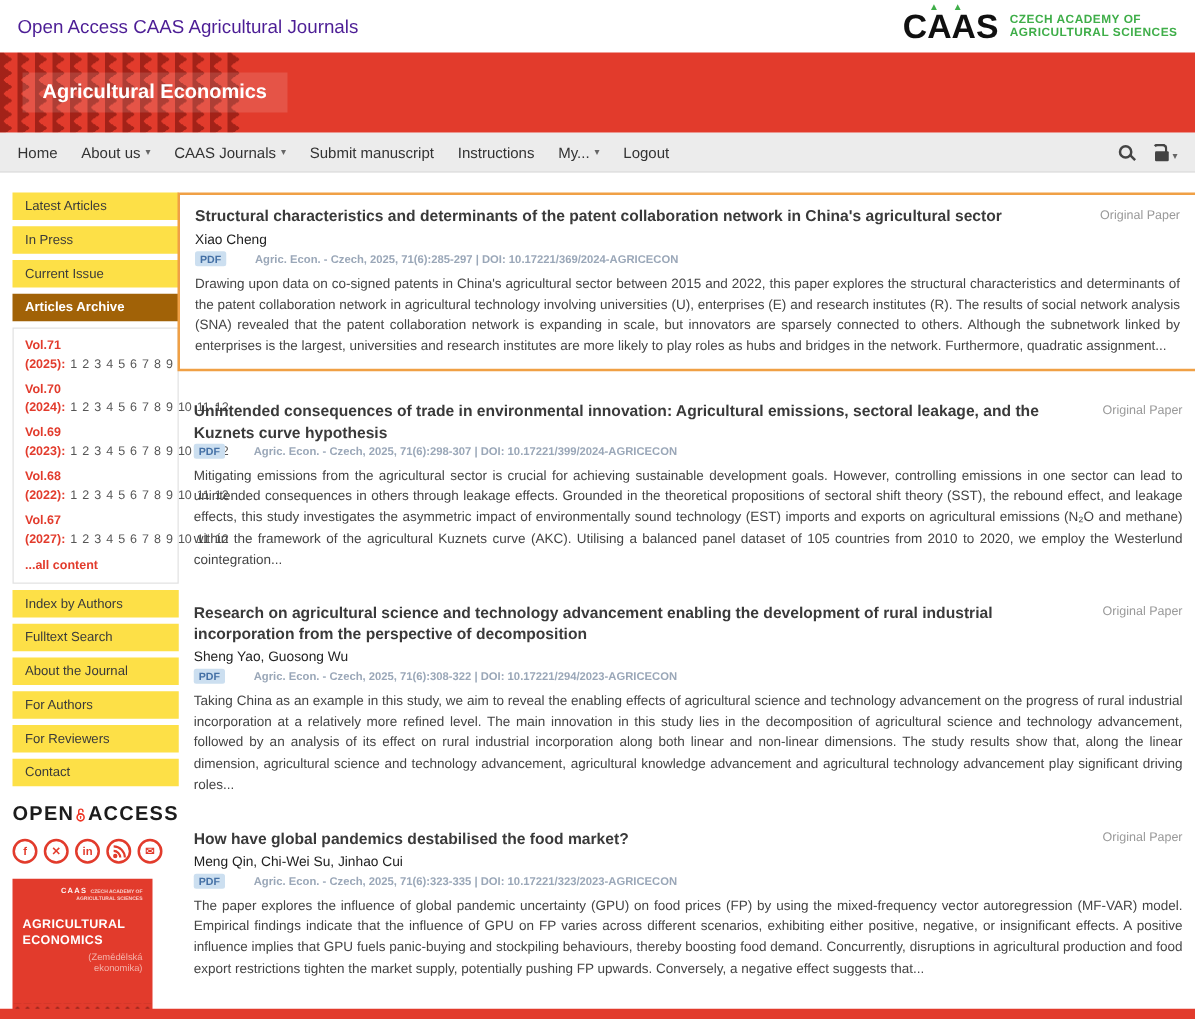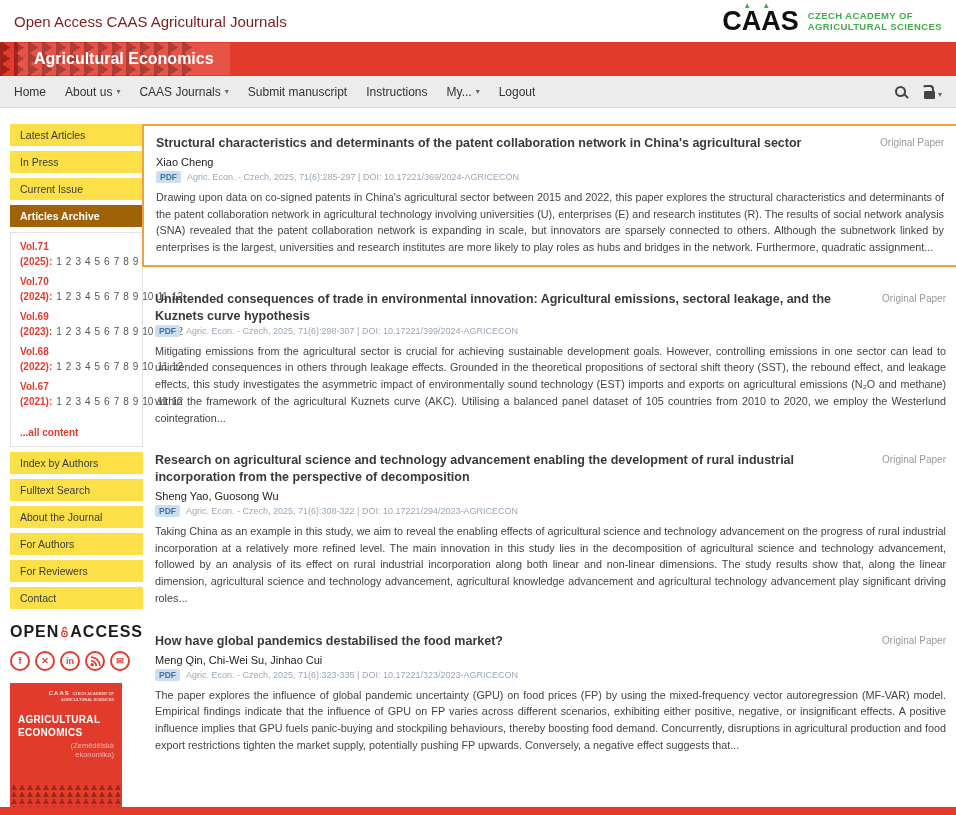--- a/index.html
+++ b/index.html
@@ -3,28 +3,28 @@
 <meta charset="utf-8">
 <style>
   * { box-sizing: border-box; }
   html,body { margin:0; padding:0; }
   body {
     width:956px; height:815px; position:relative; overflow:hidden;
     background:#fff; font-family:"Liberation Sans", sans-serif; color:#333;
   }
   
   .header { height:42px; display:flex; align-items:center; justify-content:space-between; padding:0 14px; }
-  .site-title { font-size:15px; color:#7f1d1d; }
+  .site-title { font-size:15px; color:#4c1d95; }
   .logo { display:flex; align-items:center; gap:9px; }
   .logo-caas { position:relative; font-weight:bold; font-size:27px; line-height:1; color:#101010; letter-spacing:0; }
   .logo-tri { position:absolute; top:-6px; font-size:8px; color:#3fae49; }
   .logo-tri.t1 { left:21px; } .logo-tri.t2 { left:40px; }
   .logo-tagline { font-size:9.5px; font-weight:bold; color:#3fae49; line-height:1.2; letter-spacing:.4px; }
   
-  .banner { height:34px; background:#e23b2c; position:relative; overflow:hidden; }
+  .banner { height:64px; background:#e23b2c; position:relative; overflow:hidden; }
   .banner-pattern { position:absolute; left:0; top:0; bottom:0; width:195px;
     background:conic-gradient(from 235deg at 72% 50%, rgba(100,10,5,.5) 0 70deg, transparent 70deg);
     background-size:14px 11px; }
   .banner-title { position:absolute; left:18px; top:50%; transform:translateY(-50%);
     background:rgba(255,255,255,.13); color:#fff; font-size:16px; font-weight:bold; padding:7px 16px; }
   
   .nav { height:32px; background:#ececec; border-bottom:1px solid #ddd; display:flex; align-items:center; padding:0 14px; gap:19px; font-size:12px; }
   .nav-item { display:flex; align-items:center; gap:4px; color:#333; cursor:pointer; white-space:nowrap; }
   .caret { font-size:8px; color:#666; }
   .nav-right { margin-left:auto; display:flex; align-items:center; gap:18px; }
@@ -37,21 +37,21 @@
   
   .content { display:flex; align-items:flex-start; padding:16px 10px 0 10px; }
   
   .sidebar { width:133px; flex:none; font-size:10.5px; }
   .side-item { background:#fde047; color:#3a3a3a; padding:5px 10px; margin-bottom:5px; cursor:pointer; }
   .side-item.active { background:#a16207; color:#fff; font-weight:bold; }
   .volbox { border:1px solid #e2e2e2; background:#fff; padding:7px 9px 4px; margin-bottom:5px; font-size:10px; }
   .vol { margin-bottom:6px; line-height:1.45; color:#555; }
   .vol-label { color:#e23b2c; font-weight:bold; margin-right:3px; cursor:pointer; }
   .issue { color:#555; margin-right:2px; padding:0 1px; cursor:pointer; }
-  .all-content { display:inline-block; color:#e23b2c; font-weight:bold; cursor:pointer; margin:12px 0 4px; }
+  .all-content { display:inline-block; color:#e23b2c; font-weight:bold; cursor:pointer; margin:2px 0 4px; }
   .oa-logo { display:flex; align-items:center; gap:1px; margin:12px 0 8px; }
   .oa-word { font-weight:bold; font-size:16px; color:#1c1c1c; letter-spacing:1px; }
   .social-row { display:flex; gap:5px; margin-bottom:12px; }
   .social-icon { width:20px; height:20px; border:2px solid #e23b2c; border-radius:50%;
     display:flex; align-items:center; justify-content:center; color:#e23b2c; font-size:9px; font-weight:bold; cursor:pointer; }
   
   .cover { width:112px; height:145px; background:#e23b2c; position:relative; padding:7px 8px; overflow:hidden; cursor:pointer; }
   .cover-logo { text-align:right; color:#fff; font-size:6px; font-weight:bold; letter-spacing:1px; margin-bottom:12px; opacity:.95; }
   .cover-logo small { font-size:4px; letter-spacing:0; opacity:.8; }
   .cover-title { text-align:left; color:#fff; font-weight:bold; font-size:10px; line-height:1.25; letter-spacing:.3px; }
@@ -61,23 +61,23 @@
     background-size:8px 7px; }
   
   .main { flex:1; min-width:0; margin-left:12px; }
   .page-title { color:#e23b2c; font-size:16.5px; font-weight:bold; margin:0 0 14px; }
   .article { margin-bottom:26px; }
   .article.highlight { border:2px solid #f0a045; padding:9px 12px; margin-left:-13px; margin-right:-12px; margin-bottom:24px; }
   .a-head { display:flex; align-items:flex-start; }
   .a-title { font-size:12.5px; font-weight:bold; color:#3a3a3a; line-height:1.35; margin:0; }
   .a-type { margin-left:auto; font-size:10px; color:#999; white-space:nowrap; padding:2px 0 0 14px; }
   .a-authors { font-size:11px; color:#222; margin:4px 0 3px; }
-  .a-meta { display:flex; align-items:center; gap:6px; margin-bottom:6px; }
+  .a-meta { display:flex; align-items:center; gap:23px; margin-bottom:6px; }
   .pdf-badge { background:#ccdff0; color:#4470a5; font-size:8.5px; font-weight:bold; padding:1px 4px; border-radius:2px; cursor:pointer; }
-  .a-citation { font-size:9px; font-weight:normal; color:#9aa7b8; }
+  .a-citation { font-size:9px; font-weight:bold; color:#9aa7b8; }
   .a-abstract { font-size:10.8px; color:#444; line-height:1.55; text-align:justify; margin:0; }
   
   .footer-bar { position:absolute; left:0; right:0; bottom:0; height:8px; background:#e23b2c; }
 </style>
 </head>
 <body>
 
 <div class="header">
   <div class="site-title">Open Access CAAS Agricultural Journals</div>
   <div class="logo">
@@ -147,21 +147,21 @@
       <div class="vol">
         <span class="vol-label">Vol.70 (2024):</span><span><a class="issue">1</a><a class="issue">2</a><a class="issue">3</a><a class="issue">4</a><a class="issue">5</a><a class="issue">6</a><a class="issue">7</a><a class="issue">8</a><a class="issue">9</a><a class="issue">10</a><a class="issue">11</a><a class="issue">12</a></span>
       </div>
       <div class="vol">
         <span class="vol-label">Vol.69 (2023):</span><span><a class="issue">1</a><a class="issue">2</a><a class="issue">3</a><a class="issue">4</a><a class="issue">5</a><a class="issue">6</a><a class="issue">7</a><a class="issue">8</a><a class="issue">9</a><a class="issue">10</a><a class="issue">11</a><a class="issue">12</a></span>
       </div>
       <div class="vol">
         <span class="vol-label">Vol.68 (2022):</span><span><a class="issue">1</a><a class="issue">2</a><a class="issue">3</a><a class="issue">4</a><a class="issue">5</a><a class="issue">6</a><a class="issue">7</a><a class="issue">8</a><a class="issue">9</a><a class="issue">10</a><a class="issue">11</a><a class="issue">12</a></span>
       </div>
       <div class="vol">
-        <span class="vol-label">Vol.67 (2021):</span><span><a class="issue">1</a><a class="issue">2</a><a class="issue">3</a><a class="issue">4</a><a class="issue">5</a><a class="issue">6</a><a class="issue">7</a><a class="issue">8</a><a class="issue">9</a><a class="issue">10</a><a class="issue">11</a><a class="issue">12</a></span>
+        <span class="vol-label">Vol.67 (2027):</span><span><a class="issue">1</a><a class="issue">2</a><a class="issue">3</a><a class="issue">4</a><a class="issue">5</a><a class="issue">6</a><a class="issue">7</a><a class="issue">8</a><a class="issue">9</a><a class="issue">10</a><a class="issue">11</a><a class="issue">12</a></span>
       </div>
       <a class="all-content">...all content</a>
     </div>
 
     <div class="side-item">Index by Authors</div>
     <div class="side-item">Fulltext Search</div>
     <div class="side-item">About the Journal</div>
     <div class="side-item">For Authors</div>
     <div class="side-item">For Reviewers</div>
     <div class="side-item">Contact</div>

